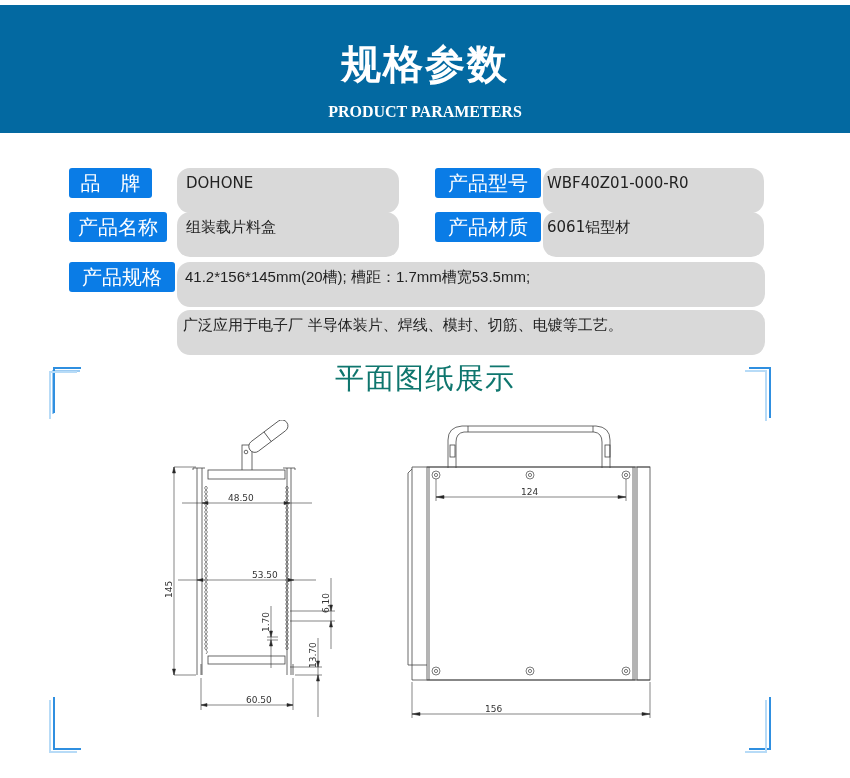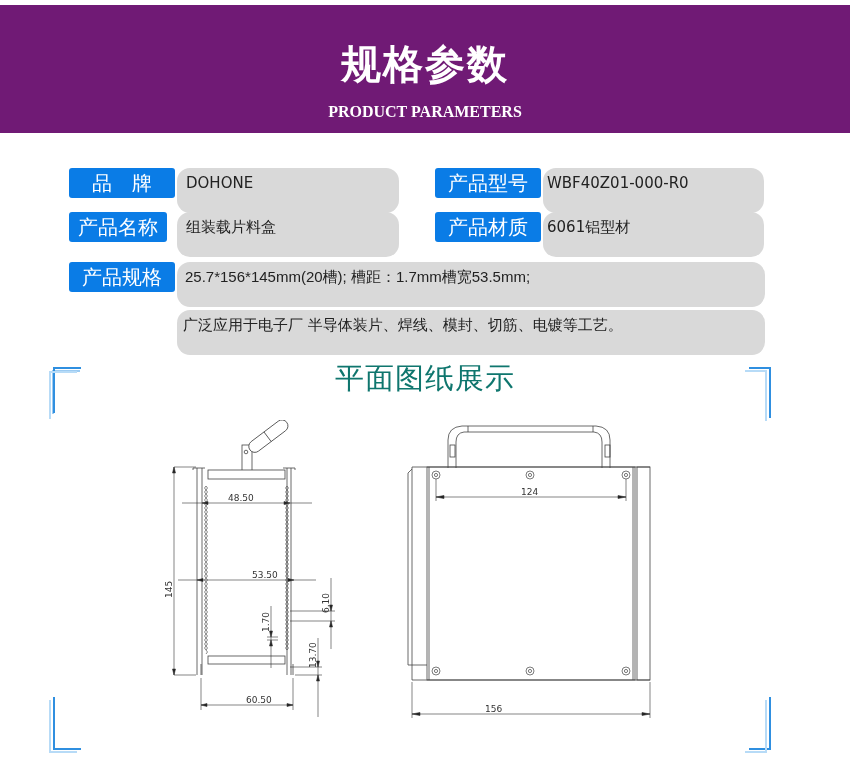--- a/index.html
+++ b/index.html
@@ -1,55 +1,55 @@
 <!DOCTYPE html>
 <html><head>
 <meta charset="utf-8">
 <style>
   * { margin:0; padding:0; box-sizing:border-box; }
   body { width:850px; height:778px; background:#ffffff; position:relative; overflow:hidden; font-family:"DejaVu Sans", sans-serif; }
-  .banner { position:absolute; left:0; top:5px; width:850px; height:128px; background:#701a75; }
+  .banner { position:absolute; left:0; top:5px; width:850px; height:128px; background:#0369a1; }
   .banner-title { position:absolute; left:0; width:850px; top:33px; text-align:center; color:#fff; font-family:"DejaVu Serif", serif; font-weight:bold; font-size:40px; letter-spacing:2px; line-height:52px; }
   .banner-sub { position:absolute; left:0; width:850px; top:97px; text-align:center; color:#fff; font-family:"Liberation Serif", serif; font-weight:bold; font-size:16px; line-height:20px; }
   .row { position:absolute; height:30px; }
   .lab { position:absolute; top:0; height:30px; background:#0a7ce6; color:#fff; border-radius:3px; font-size:20px; line-height:30px; text-align:center; white-space:nowrap; letter-spacing:0px; }
   .val { position:absolute; top:0; height:45px; background:#d9d9d9; color:#222; border-radius:13px; font-size:15px; line-height:30px; padding-left:9px; white-space:nowrap; overflow:hidden; }
   .val.cond { font-family:"Liberation Sans", sans-serif; font-size:15px; }
   .sec-title { position:absolute; left:0; width:850px; top:358px; text-align:center; color:#0f766e; font-size:29px; line-height:40px; font-weight:normal; letter-spacing:1px; }
   svg text { font-family:"DejaVu Sans", sans-serif; }
 </style>
 </head>
 <body>
 
 <div class="banner">
   <div class="banner-title">规格参数</div>
   <div class="banner-sub">PRODUCT PARAMETERS</div>
 </div>
 
 <div class="row" style="left:69px; top:168px; width:330px;">
-  <div class="lab" style="left:0; width:106px; word-spacing:0;">品　牌</div>
+  <div class="lab" style="left:0; width:83px; word-spacing:0;">品　牌</div>
   <div class="val" style="left:108px; width:222px;">DOHONE</div>
 </div>
 <div class="row" style="left:435px; top:168px; width:330px;padding-left:8px;">
   <div class="lab" style="left:0; width:106px;">产品型号</div>
   <div class="val" style="left:108px; width:221px; padding-left:4px;">WBF40Z01-000-R0</div>
 </div>
 
 <div class="row" style="left:69px; top:212px; width:330px;">
   <div class="lab" style="left:0; width:98px;">产品名称</div>
   <div class="val" style="left:108px; width:222px;">组装载片料盒</div>
 </div>
 <div class="row" style="left:435px; top:212px; width:330px;">
   <div class="lab" style="left:0; width:106px;">产品材质</div>
   <div class="val" style="left:108px; width:221px; padding-left:4px;">6061铝型材</div>
 </div>
 
 <div class="row" style="left:69px; top:262px; width:696px;">
   <div class="lab" style="left:0; width:106px;">产品规格</div>
-  <div class="val cond" style="left:108px; width:588px; padding-left:8px;">25.7*156*145mm(20槽); 槽距：1.7mm槽宽53.5mm;</div>
+  <div class="val cond" style="left:108px; width:588px; padding-left:8px;">41.2*156*145mm(20槽); 槽距：1.7mm槽宽53.5mm;</div>
 </div>
 
 <div class="row" style="left:69px; top:310px; width:696px;">
   <div class="val" style="left:108px; width:588px; padding-left:6px; font-size:15px;">广泛应用于电子厂 半导体装片、焊线、模封、切筋、电镀等工艺。</div>
 </div>
 
 <div class="sec-title">平面图纸展示</div>
 
 <svg style="position:absolute; left:0; top:0;" width="850" height="778">
 

